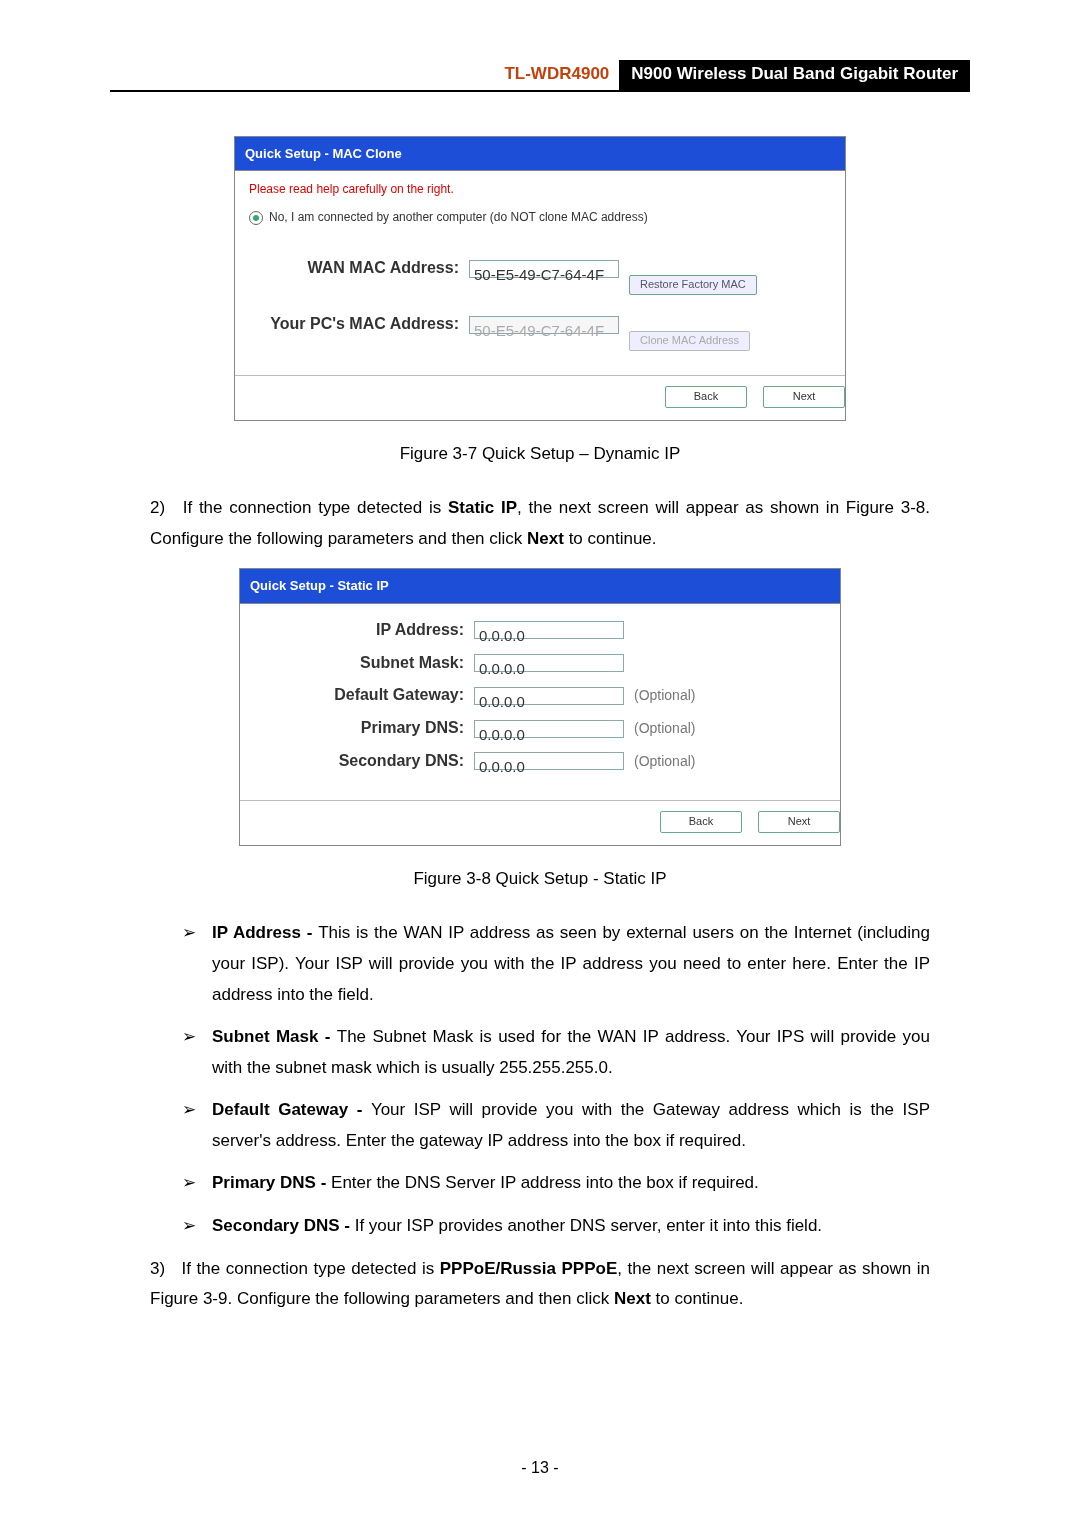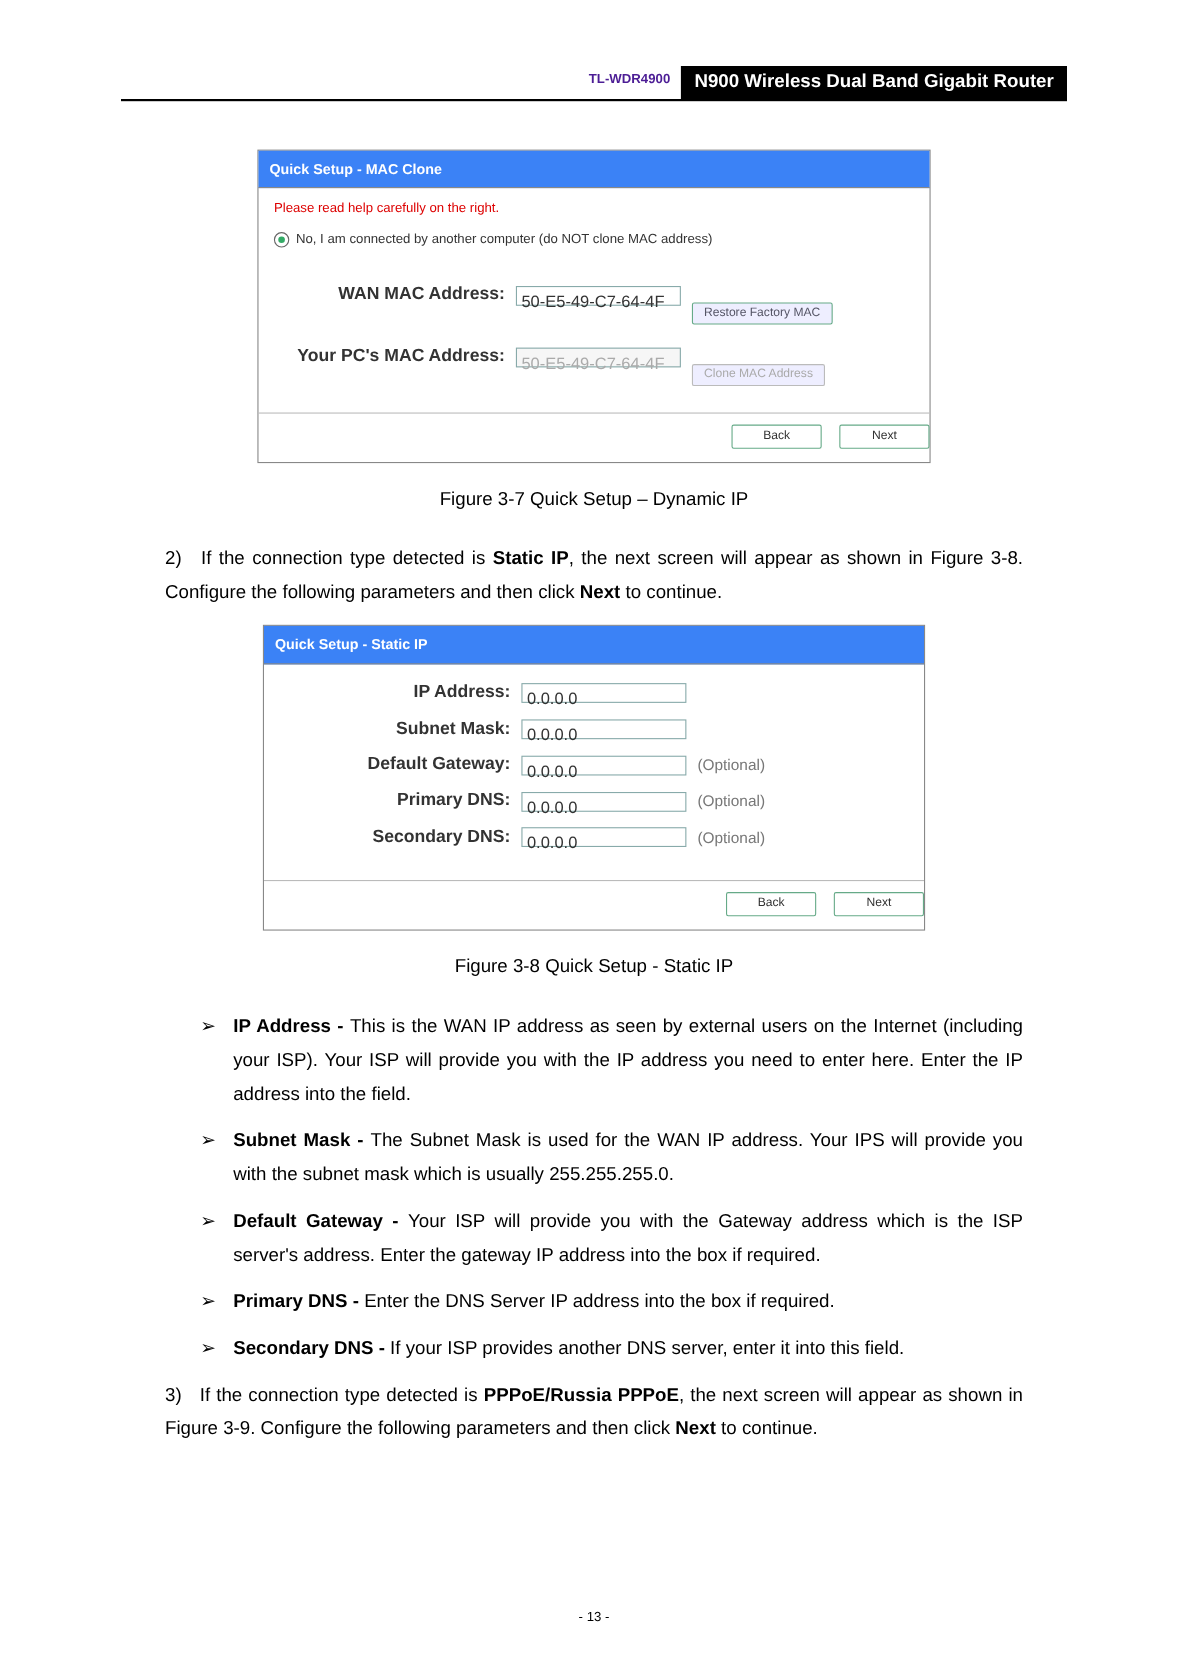--- a/index.html
+++ b/index.html
@@ -1,23 +1,23 @@
 <!DOCTYPE html>
 <html><head>
 <meta charset="utf-8">
 <style>
   html,body{margin:0;padding:0;background:#fff;font-family:Arial,Helvetica,sans-serif;color:#000;}
   .page{width:1080px;height:1527px;position:relative;box-sizing:border-box;padding:60px 110px 0 110px;}
   .hdrbar{display:flex;align-items:stretch;justify-content:flex-end;border-bottom:2px solid #000;height:30px;}
-  .hdr-model{background:#fff;color:#4c1d95;font-weight:bold;font-size:12px;padding:4px 10px 0 10px;}
+  .hdr-model{background:#fff;color:#c2410c;font-weight:bold;font-size:17px;padding:4px 10px 0 10px;}
   .hdr-title{background:#000;color:#fff;font-weight:bold;font-size:17px;padding:4px 12px 0 12px;}
   .content{padding:30px 40px 0 40px;font-size:17px;line-height:1.8;}
   .figure{margin:14px auto 18px auto;}
   .panel{border:1px solid #888;width:610px;margin:0 auto;font-size:12px;color:#333;}
-  .panel-title{background:#3b82f6;color:#fff;font-weight:bold;font-size:13px;padding:5px 10px;border-bottom:1px solid #888;}
+  .panel-title{background:#1d4ed8;color:#fff;font-weight:bold;font-size:13px;padding:5px 10px;border-bottom:1px solid #888;}
   .panel-body{padding:8px 14px 10px 14px;}
   .warn{color:#d00;margin-bottom:6px;}
   .radio-row{display:flex;align-items:center;gap:6px;margin:4px 0;}
   .radio{width:12px;height:12px;border:1px solid #666;border-radius:50%;display:inline-flex;align-items:center;justify-content:center;}
   .radio.sel::after{content:"";width:6px;height:6px;background:#3a6;border-radius:50%;}
   .form-row{display:flex;align-items:center;margin:4px 0;}
   .form-label{width:210px;text-align:right;font-weight:bold;font-size:16px;padding-right:10px;}
   .tin{border:1px solid #8aa;background:#fff;height:18px;width:150px;font-size:15px;padding:0 4px;box-sizing:border-box;color:#333;}
   .tin.dis{color:#aaa;background:#f6f6f6;}
   .btn{border:1px solid #6a8;background:#eef;border-radius:2px;height:20px;font-size:11px;padding:0 10px;min-width:120px;box-sizing:border-box;display:inline-flex;align-items:center;justify-content:center;margin-left:10px;color:#556;margin-top:32px;}
@@ -25,21 +25,21 @@
   .btnbar{display:flex;justify-content:flex-end;gap:16px;padding:10px 0 12px 0;border-top:1px solid #bbb;margin-top:10px;}
   .navbtn{border:1px solid #6a8;border-radius:2px;height:20px;width:80px;font-size:11px;display:inline-flex;align-items:center;justify-content:center;background:#fff;}
   .caption{text-align:center;font-size:17px;margin:18px 0 24px 0;}
   .para{text-align:justify;margin:0 0 14px 0;}
   .num{display:inline-block;width:26px;}
   .indent1{padding-left:30px;}
   .bul{display:flex;margin:0 0 12px 0;}
   .bul .mark{width:30px;flex:none;padding-left:2px;}
   .bul .txt{flex:1;text-align:justify;}
   .hint{color:#777;font-size:14px;margin-left:10px;}
-  .pgnum{position:absolute;bottom:50px;left:0;right:0;text-align:center;font-size:12px;}
+  .pgnum{position:absolute;bottom:50px;left:0;right:0;text-align:center;font-size:16px;}
 </style>
 </head>
 <body>
 
 <div class="page">
 
   <div class="hdrbar">
     <div class="hdr-model">TL-WDR4900</div>
     <div class="hdr-title">N900 Wireless Dual Band Gigabit Router</div>
   </div>

